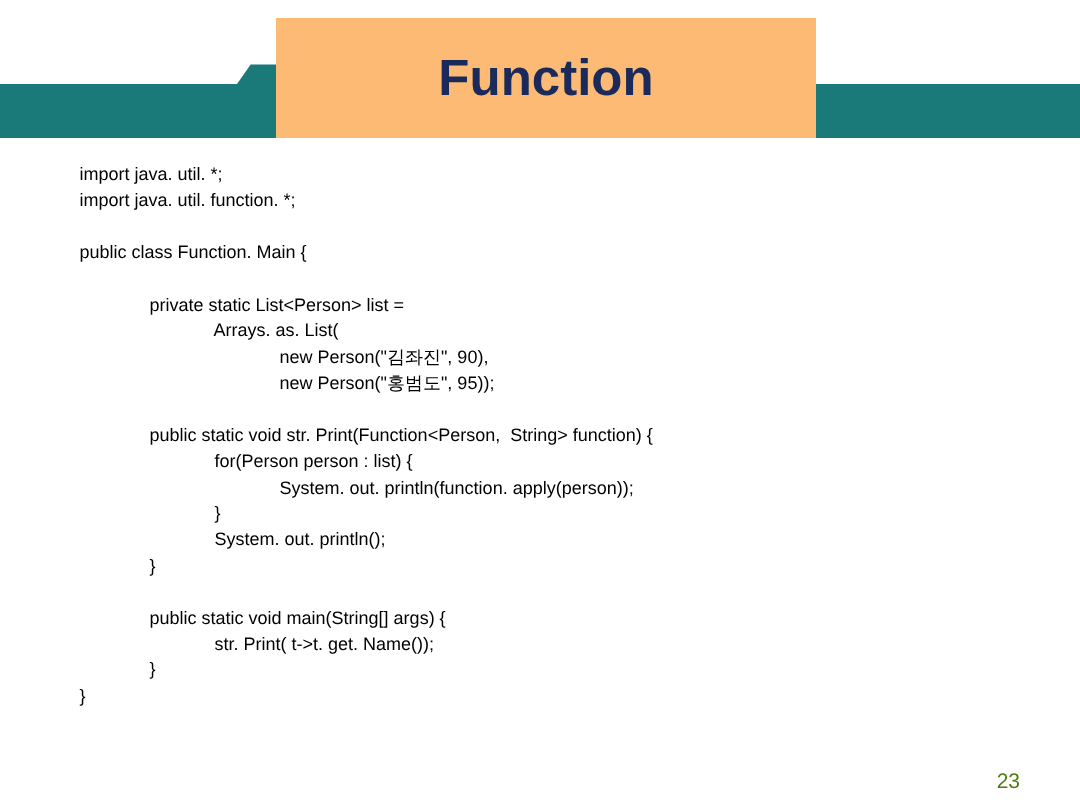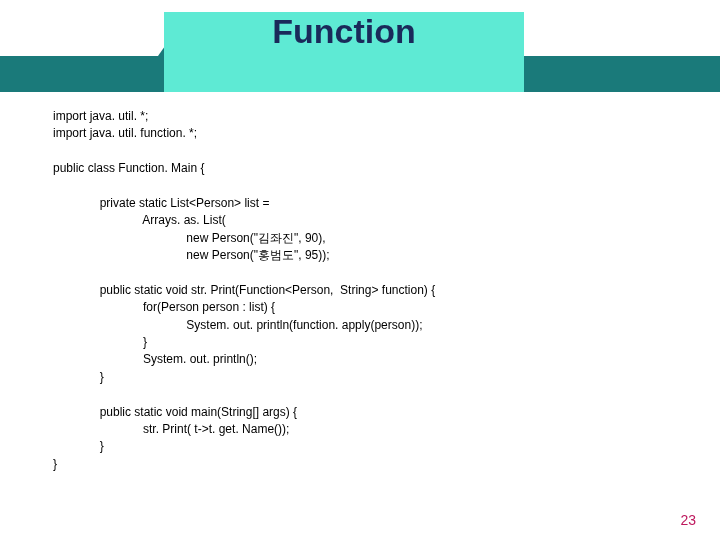--- a/index.html
+++ b/index.html
@@ -31,26 +31,26 @@
     left: 158px;
     width: 34px;
     height: 13px;
     background: #1a7a7a;
     transform: skewX(-35deg);
     transform-origin: bottom left;
   }
   .title-box {
     position: absolute;
     top: 12px;
-    left: 164px;
+    left: 184px;
     width: 360px;
     height: 80px;
-    background: #5eead4;
+    background: #fdba74;
     display: flex;
-    align-items: flex-start;
+    align-items: center;
     justify-content: center;
   }
   .title {
     font-size: 34px;
     font-weight: bold;
     color: #1a2a5a;
     font-family: Arial, sans-serif;
   }
   .code {
     position: absolute;
@@ -60,23 +60,23 @@
     font-family: Arial, sans-serif;
     font-size: 12px;
     color: #000;
     line-height: 1.45;
     white-space: pre;
     margin-left: 15px;
   }
   .page-num {
     position: absolute;
     bottom: 12px;
-    right: 24px;
+    right: 40px;
     font-size: 14px;
-    color: #be185d;
+    color: #4d7c0f;
   }
 </style>
 </head>
 <body>
 
 <div class="slide">
   <div class="header-bar"></div>
   <div class="header-accent"></div>
   <div class="title-box">
     <div class="title">Function</div>

